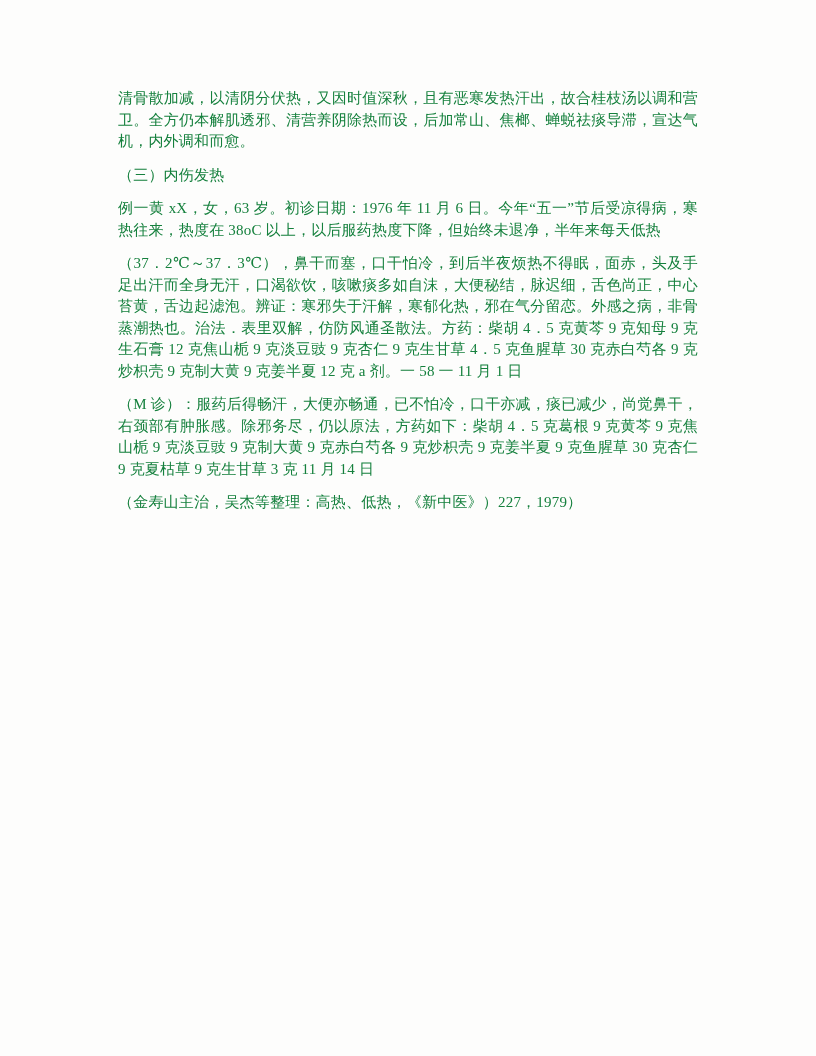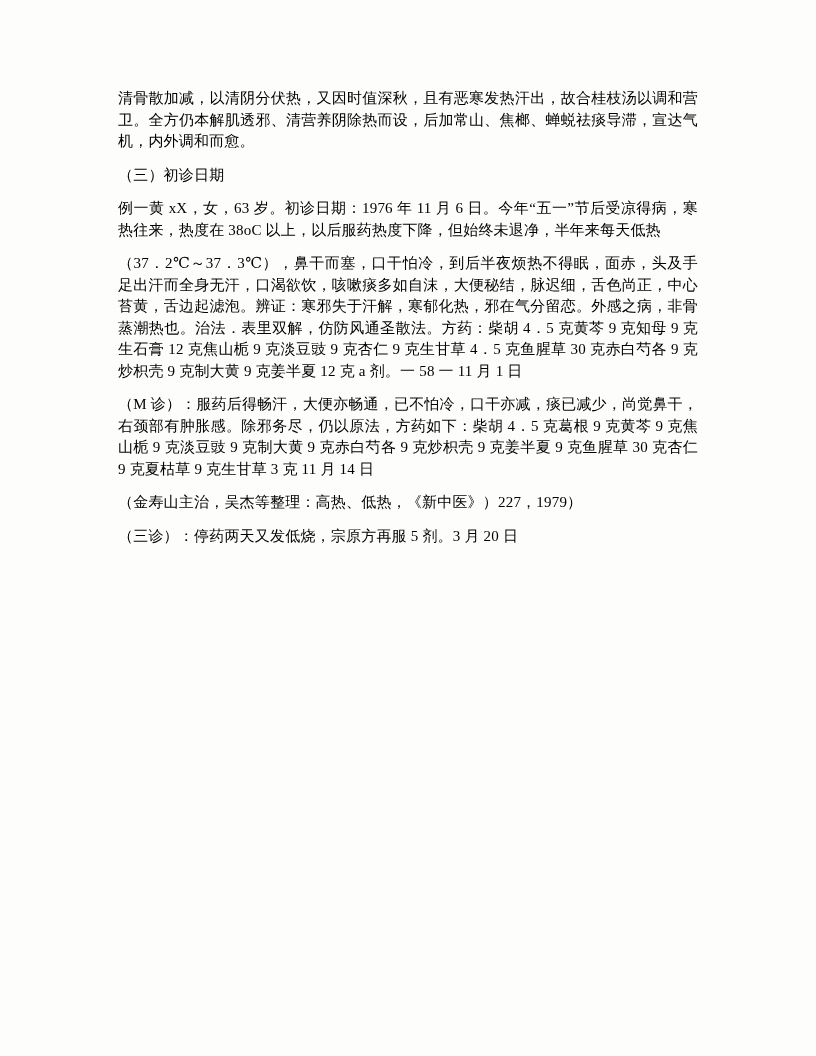--- a/index.html
+++ b/index.html
@@ -13,37 +13,36 @@
     height: 1056px;
     background: #fdfdfc;
     overflow: hidden;
     font-family: "Liberation Serif", "DejaVu Serif", serif;
   }
   .content {
     position: absolute;
     left: 118px;
     top: 88px;
     width: 580px;
-    color: #000000;
+    color: #15803d;
     font-size: 15px;
     line-height: 21.5px;
     text-align: justify;
     letter-spacing: 0.2px;
   }
   .content p {
     margin: 0 0 12px 0;
     word-break: break-all;
   }
 </style>
 </head>
 <body>
 
 <div class="page">
   <div class="content">
     <p>清骨散加减，以清阴分伏热，又因时值深秋，且有恶寒发热汗出，故合桂枝汤以调和营卫。全方仍本解肌透邪、清营养阴除热而设，后加常山、焦榔、蝉蜕祛痰导滞，宣达气机，内外调和而愈。</p>
-    <p>（三）初诊日期</p>
+    <p>（三）内伤发热</p>
     <p>例一黄 xX，女，63 岁。初诊日期：1976 年 11 月 6 日。今年“五一”节后受凉得病，寒热往来，热度在 38oC 以上，以后服药热度下降，但始终未退净，半年来每天低热</p>
     <p>（37．2℃～37．3℃），鼻干而塞，口干怕冷，到后半夜烦热不得眠，面赤，头及手足出汗而全身无汗，口渴欲饮，咳嗽痰多如自沫，大便秘结，脉迟细，舌色尚正，中心苔黄，舌边起滤泡。辨证：寒邪失于汗解，寒郁化热，邪在气分留恋。外感之病，非骨蒸潮热也。治法．表里双解，仿防风通圣散法。方药：柴胡 4．5 克黄芩 9 克知母 9 克生石膏 12 克焦山栀 9 克淡豆豉 9 克杏仁 9 克生甘草 4．5 克鱼腥草 30 克赤白芍各 9 克炒枳壳 9 克制大黄 9 克姜半夏 12 克 a 剂。一 58 一 11 月 1 日</p>
     <p>（M 诊）：服药后得畅汗，大便亦畅通，已不怕冷，口干亦减，痰已减少，尚觉鼻干，右颈部有肿胀感。除邪务尽，仍以原法，方药如下：柴胡 4．5 克葛根 9 克黄芩 9 克焦山栀 9 克淡豆豉 9 克制大黄 9 克赤白芍各 9 克炒枳壳 9 克姜半夏 9 克鱼腥草 30 克杏仁 9 克夏枯草 9 克生甘草 3 克 11 月 14 日</p>
     <p>（金寿山主治，吴杰等整理：高热、低热，《新中医》）227，1979）</p>
-    <p>（三诊）：停药两天又发低烧，宗原方再服 5 剂。3 月 20 日</p>
   </div>
 </div>
 
 </body></html>

